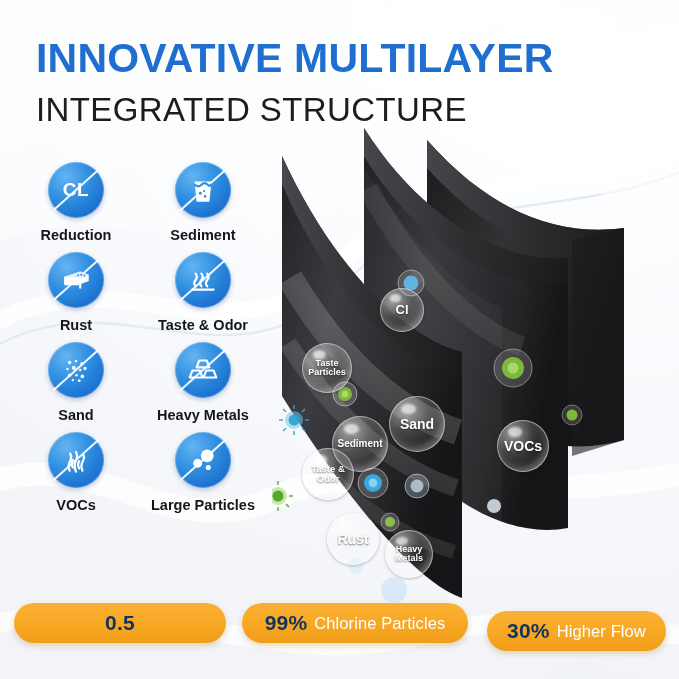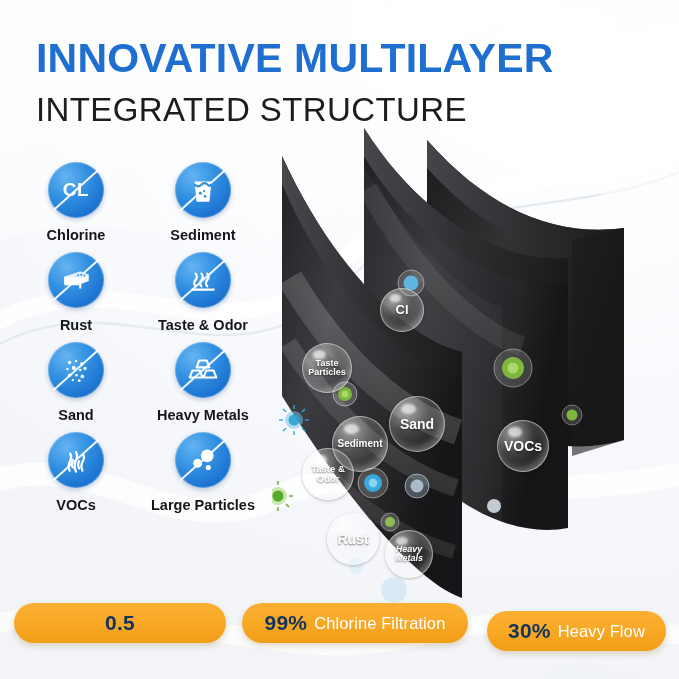--- a/index.html
+++ b/index.html
@@ -116,21 +116,21 @@
     <h1 class="title-main">INNOVATIVE MULTILAYER</h1>
     <h2 class="title-sub">INTEGRATED STRUCTURE</h2>
   </div>
 
   <div class="features">
 
     <div class="feature">
       <div class="fico">
         <span class="cl-text">CL</span>
       </div>
-      <div class="flabel">Chlorine</div>
+      <div class="flabel">Reduction</div>
     </div>
 
     <div class="feature">
       <div class="fico">
         <svg viewBox="0 0 32 32" fill="none">
           <path d="M8 8 L24 8 L22 27 L10 27 Z" fill="#ffffff"></path>
           <path d="M8.5 11 q3 3 6 0 q3 -3 6 0 q2.5 2.5 2.8 0" stroke="#2f8ee0" stroke-width="2" fill="none" stroke-linecap="round"></path>
           <circle cx="13.5" cy="19" r="1.4" fill="#2f8ee0"></circle>
           <circle cx="18" cy="22" r="1.2" fill="#2f8ee0"></circle>
           <circle cx="17" cy="17" r="1" fill="#2f8ee0"></circle>
@@ -341,33 +341,33 @@
 
     <div id="bubble-layer">
         <div class="bub" style="left: 108px; top: 160px; width: 44px; height: 44px; font-size: 13px; white-space: pre-line;">Cl</div>
         <div class="bub" style="left: 30px; top: 215px; width: 50px; height: 50px; font-size: 9px; white-space: pre-line;">Taste
 Particles</div>
         <div class="bub" style="left: 60px; top: 288px; width: 56px; height: 56px; font-size: 10px; white-space: pre-line;">Sediment</div>
         <div class="bub" style="left: 117px; top: 268px; width: 56px; height: 56px; font-size: 14px; white-space: pre-line;">Sand</div>
         <div class="bub" style="left: 30px; top: 320px; width: 52px; height: 52px; font-size: 9.5px; white-space: pre-line;">Taste &amp;
 Odor</div>
         <div class="bub" style="left: 55px; top: 385px; width: 52px; height: 52px; font-size: 14px; white-space: pre-line;">Rust</div>
-        <div class="bub" style="left: 113px; top: 402px; width: 48px; height: 48px; font-size: 9px; white-space: pre-line; font-style: italic;">Heavy
+        <div class="bub" style="left: 113px; top: 402px; width: 48px; height: 48px; font-size: 9px; white-space: pre-line;">Heavy
 Metals</div>
         <div class="bub" style="left: 225px; top: 292px; width: 52px; height: 52px; font-size: 14px; white-space: pre-line;">VOCs</div>
       </div>
   </div>
 
   <div class="badges" id="badge-row">
       <div class="badge" style="left: 0px; width: 212px; flex-direction: column;">
         <span class="num">0.5</span>
       </div>
       <div class="badge" style="left: 228px; width: 226px; justify-content: center;">
         <span class="num">99%</span>
-        <span class="txt">Chlorine Filtration</span>
+        <span class="txt">Chlorine Particles</span>
       </div>
       <div class="badge" style="left: 473px; width: 179px; margin-top: 8px;">
         <span class="num">30%</span>
-        <span class="txt">Heavy Flow</span>
+        <span class="txt">Higher Flow</span>
       </div>
     </div>
 
 </div>
 
 </body></html>

